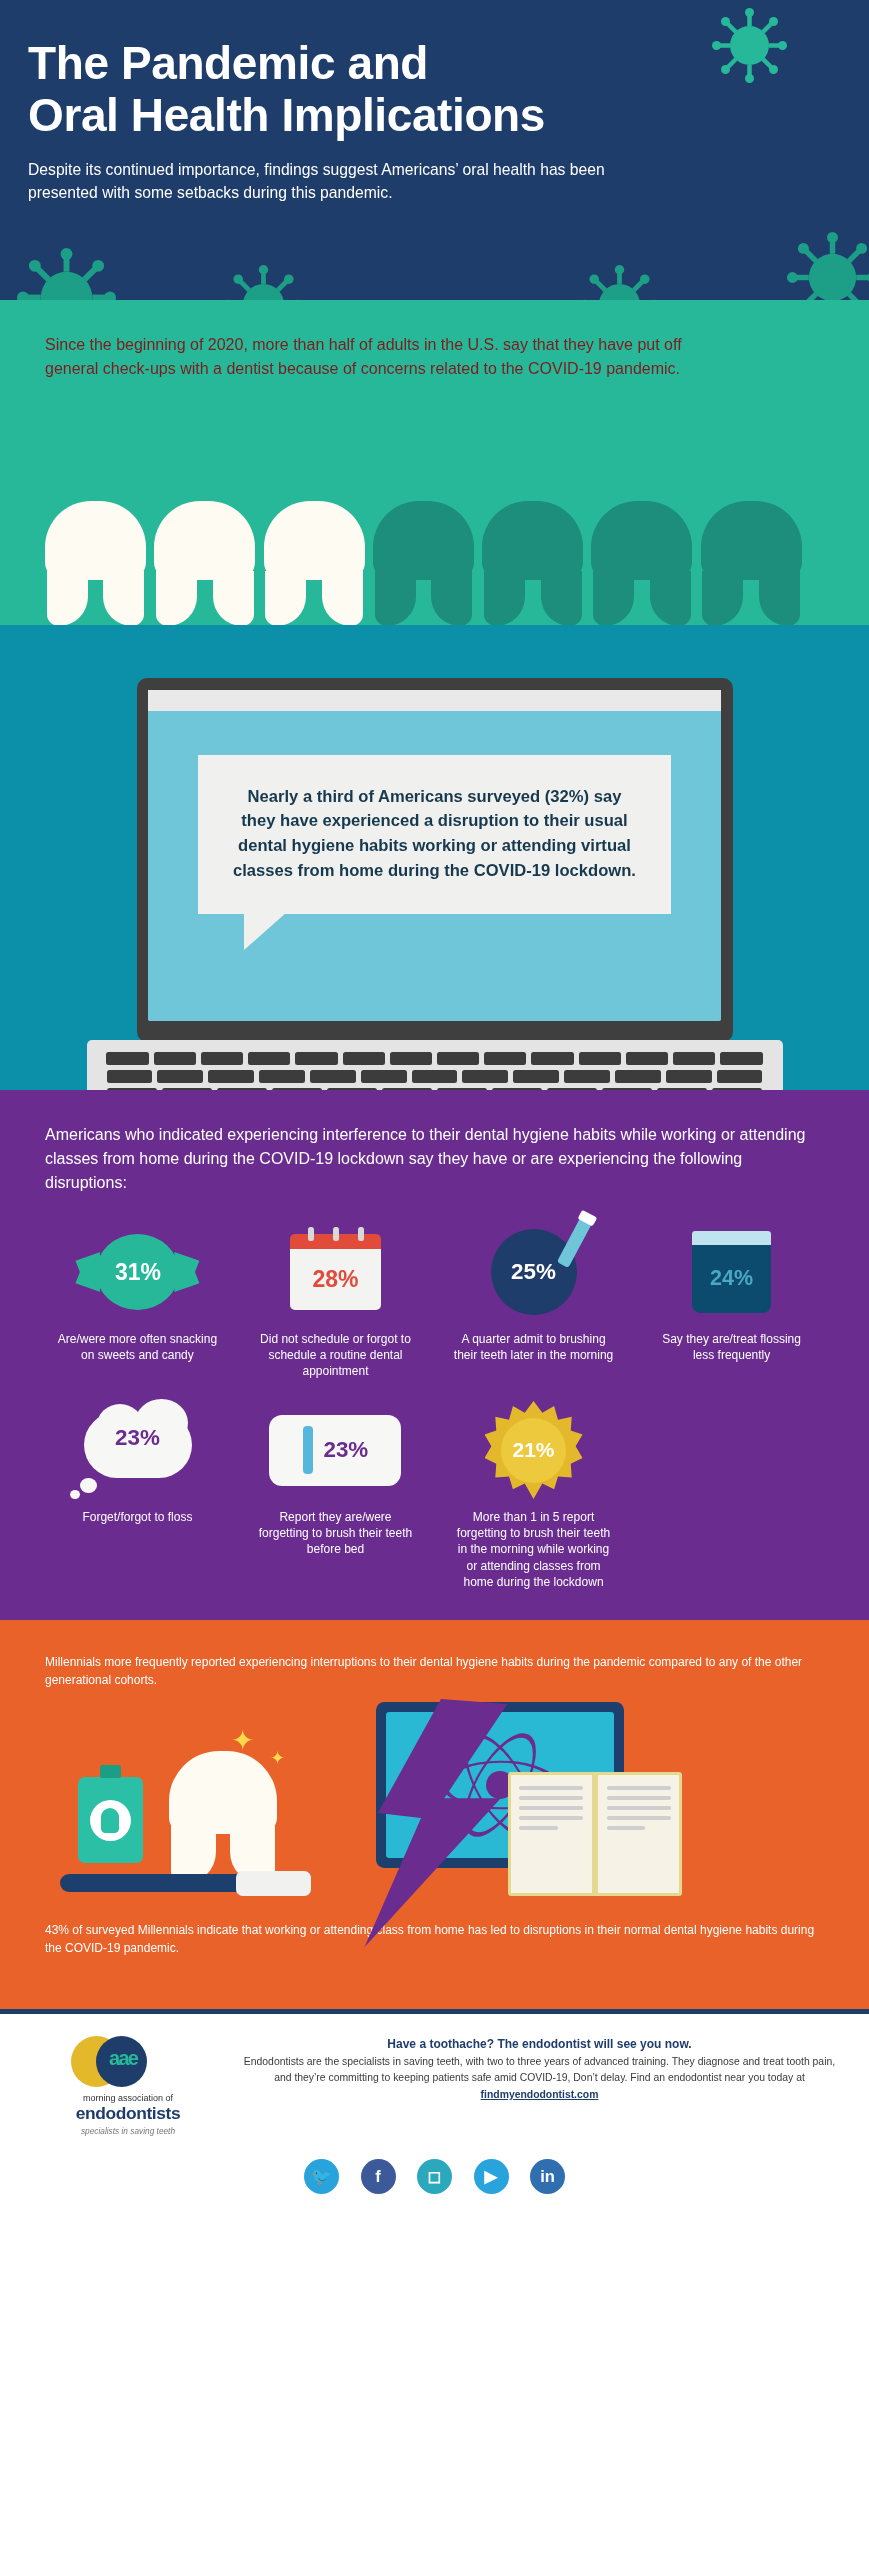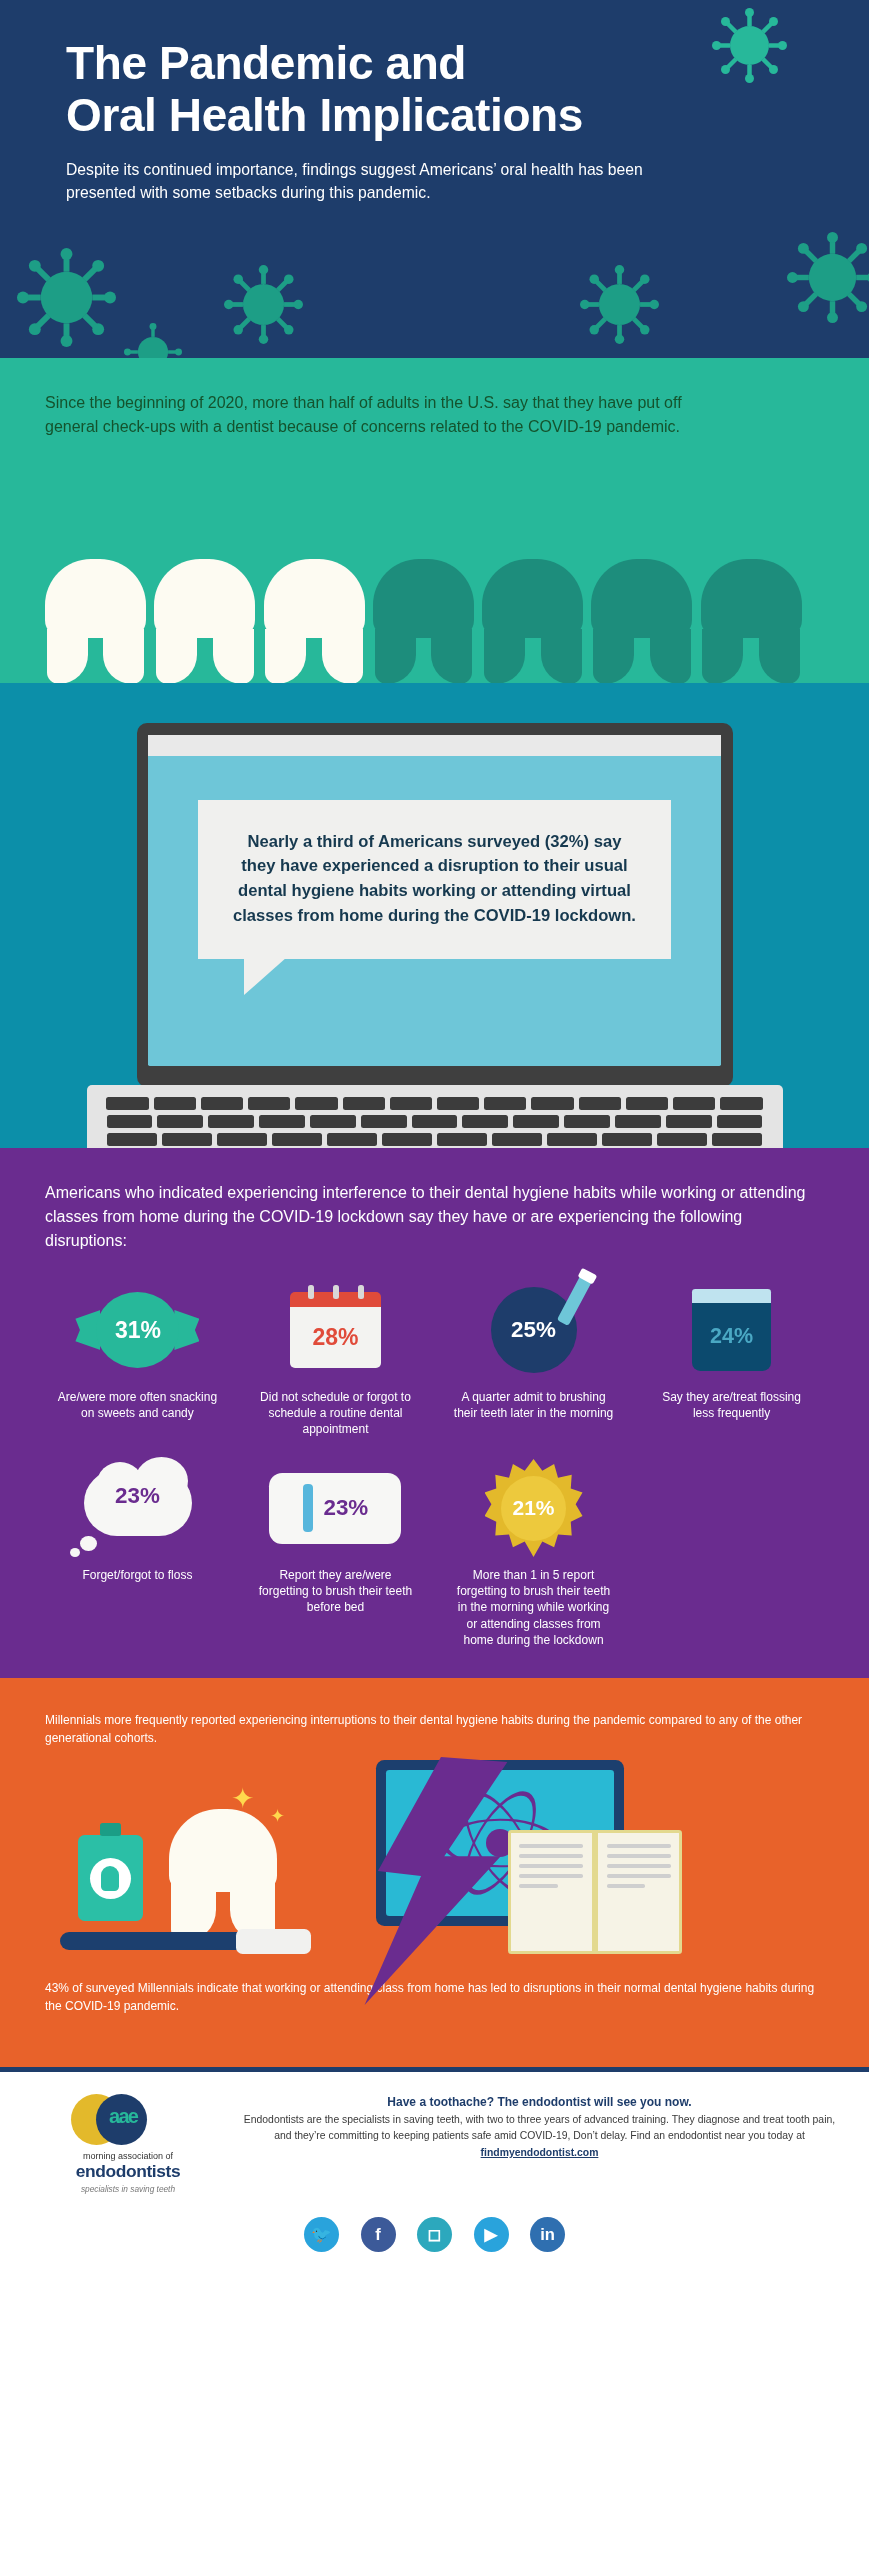--- a/index.html
+++ b/index.html
@@ -6,23 +6,23 @@
   body {
     width: 869px;
     font-family: "Liberation Sans", sans-serif;
     background: #ffffff;
   }
   .page { width: 869px; position: relative; overflow: hidden; }
 
   
   .hero {
     background: #1e3d6b;
-    padding: 38px 45px 38px 66px;
-    position: relative;
-    height: 358px;
+    padding: 38px 45px 38px 28px;
+    position: relative;
+    height: 300px;
     overflow: hidden;
   }
   .hero h1 {
     color: #ffffff;
     font-size: 46px;
     line-height: 1.12;
     font-weight: bold;
     letter-spacing: -0.4px;
     position: relative; z-index: 3;
   }
@@ -37,21 +37,21 @@
   .virus { position: absolute; z-index: 1; }
 
   
   .teal {
     background: #27b89a;
     padding: 33px 45px 0 45px;
     position: relative;
     height: 325px;
   }
   .teal p {
-    color: #14532d;
+    color: #7f1d1d;
     font-size: 16px;
     line-height: 1.5;
     max-width: 687px;
   }
   .teeth-row {
     position: absolute;
     bottom: 0px;
     left: 45px;
     right: 0;
     display: flex;
@@ -73,21 +73,21 @@
     width: 41px; height: 55px;
   }
   .tooth .root-l { left: 1.7px; border-radius: 0 0 33px 13.2px; }
   .tooth .root-r { right: 1.7px; border-radius: 0 0 13.2px 33px; }
   .tooth.on .crown, .tooth.on .root-l, .tooth.on .root-r { background: #fdfbf2; }
   .tooth.off .crown, .tooth.off .root-l, .tooth.off .root-r { background: #1d8d7c; }
 
   
   .laptop-sec {
     background: #0c8fa9;
-    padding: 40px 0 0 0;
+    padding: 53px 0 0 0;
     height: 465px;
     position: relative;
   }
   .laptop {
     width: 596px; margin: 0 auto; position: relative;
   }
   .screen-frame {
     background: #3f3f3f;
     border-radius: 10px;
     padding: 11.6px 11.6px 21.5px 11.6px;

